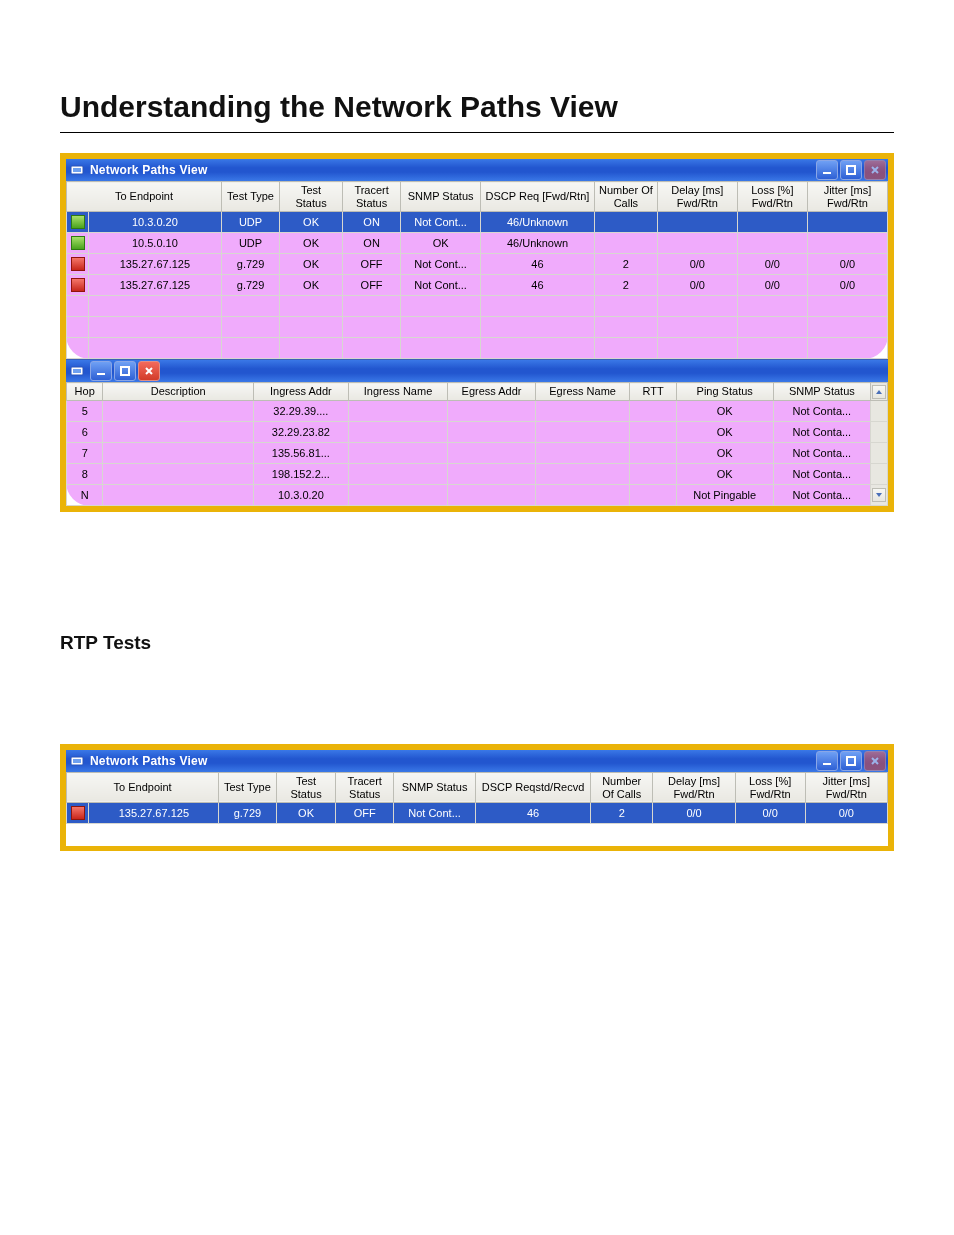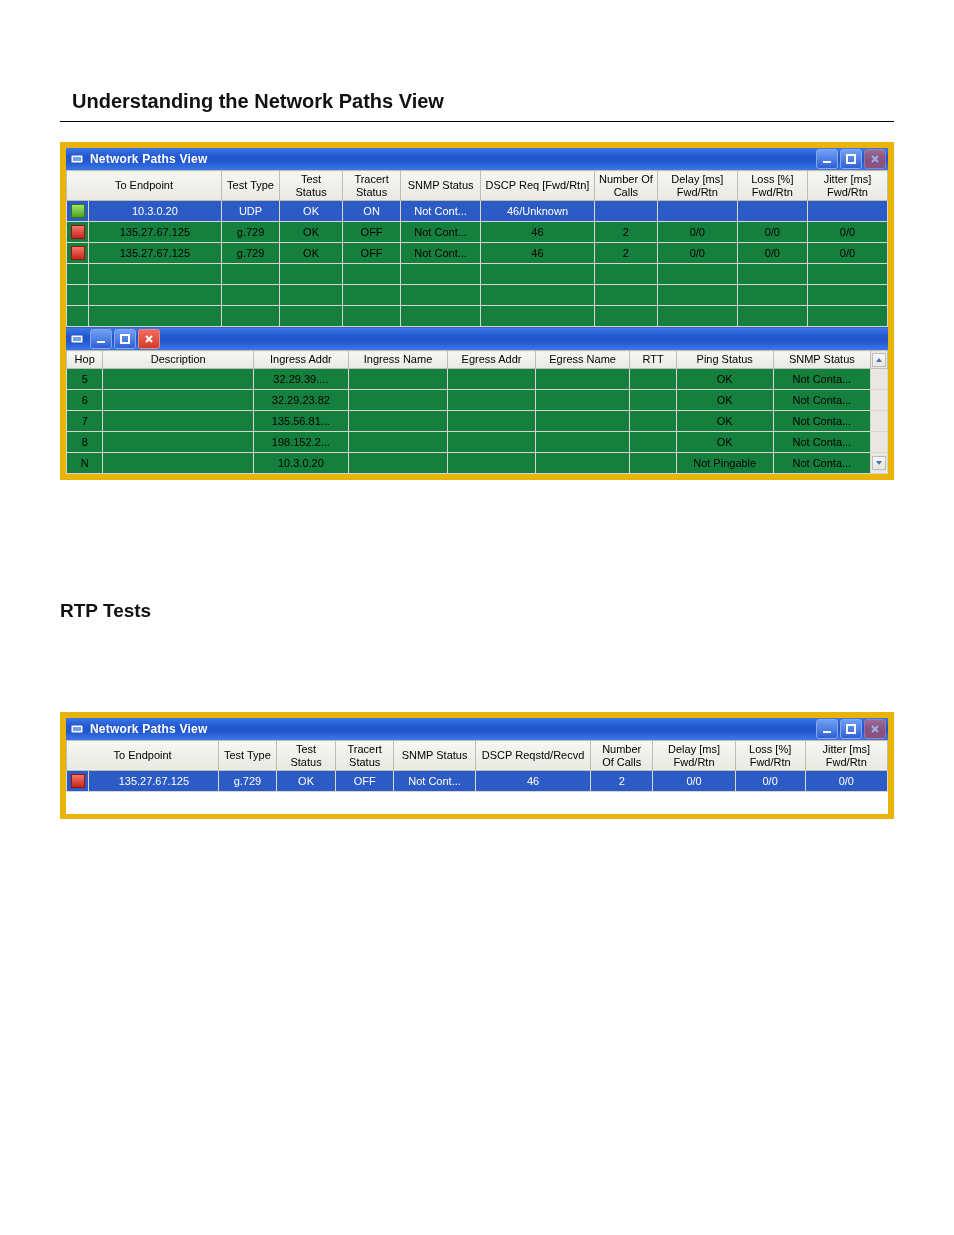--- a/index.html
+++ b/index.html
@@ -6,22 +6,22 @@
     margin: 0;
     padding: 40px 60px;
     font-family: "Trebuchet MS", Arial, sans-serif;
     font-size: 13px;
     color: #111;
     background: #fff;
   }
   h1[data-name="page-title"] {
     font-family: Arial, Helvetica, sans-serif;
     font-weight: 800;
-    font-size: 20px;
-    margin: 50px 0 8px 12px;
+    font-size: 30px;
+    margin: 50px 0 8px 0;
   }
   hr.rule {
     border: none;
     border-top: 1.5px solid #000;
     margin: 0 0 20px 0;
   }
   h2[data-name="section-title-rtp"] {
     font-family: Arial, Helvetica, sans-serif;
     font-weight: 800;
     font-size: 19px;
@@ -75,21 +75,22 @@
   .win-btn.close { background: linear-gradient(#f46a5c, #d23c2a); border-color:#e28e85;}
   .win-btn.disabled { opacity: .55; cursor: default;}
   .win-btn svg { display:block; }
 
   
   table.grid {
     border-collapse: collapse;
     table-layout: fixed;
     width: 100%;
     font-size: 11px;
-    background: #15803d;
+    background: #f0abfc;
+    border-radius: 24px;
   }
   table.grid th {
     background: linear-gradient(#f7f7f4, #e9e8e2);
     border: 1px solid #bdbdb5;
     font-weight: normal;
     padding: 2px 4px;
     line-height: 1.15;
     text-align: center;
     color: #000;
     cursor: pointer;
@@ -266,20 +267,33 @@
             <td data-name="cell-test-status">OK</td>
             <td data-name="cell-tracert-status">ON</td>
             <td data-name="cell-snmp-status">Not Cont...</td>
             <td data-name="cell-dscp">46/Unknown</td>
             <td data-name="cell-calls"></td>
             <td data-name="cell-delay"></td>
             <td data-name="cell-loss"></td>
             <td data-name="cell-jitter"></td>
           </tr>
           <tr data-name="table-row">
+            <td class="left" data-name="row-type-icon"><span class="row-ico green" data-name="endpoint-icon"></span></td>
+            <td class="left" data-name="cell-endpoint">10.5.0.10</td>
+            <td data-name="cell-test-type">UDP</td>
+            <td data-name="cell-test-status">OK</td>
+            <td data-name="cell-tracert-status">ON</td>
+            <td data-name="cell-snmp-status">OK</td>
+            <td data-name="cell-dscp">46/Unknown</td>
+            <td data-name="cell-calls"></td>
+            <td data-name="cell-delay"></td>
+            <td data-name="cell-loss"></td>
+            <td data-name="cell-jitter"></td>
+          </tr>
+          <tr data-name="table-row">
             <td class="left" data-name="row-type-icon"><span class="row-ico red" data-name="endpoint-icon"></span></td>
             <td class="left" data-name="cell-endpoint">135.27.67.125</td>
             <td data-name="cell-test-type">g.729</td>
             <td data-name="cell-test-status">OK</td>
             <td data-name="cell-tracert-status">OFF</td>
             <td data-name="cell-snmp-status">Not Cont...</td>
             <td data-name="cell-dscp">46</td>
             <td data-name="cell-calls">2</td>
             <td data-name="cell-delay">0/0</td>
             <td data-name="cell-loss">0/0</td>

